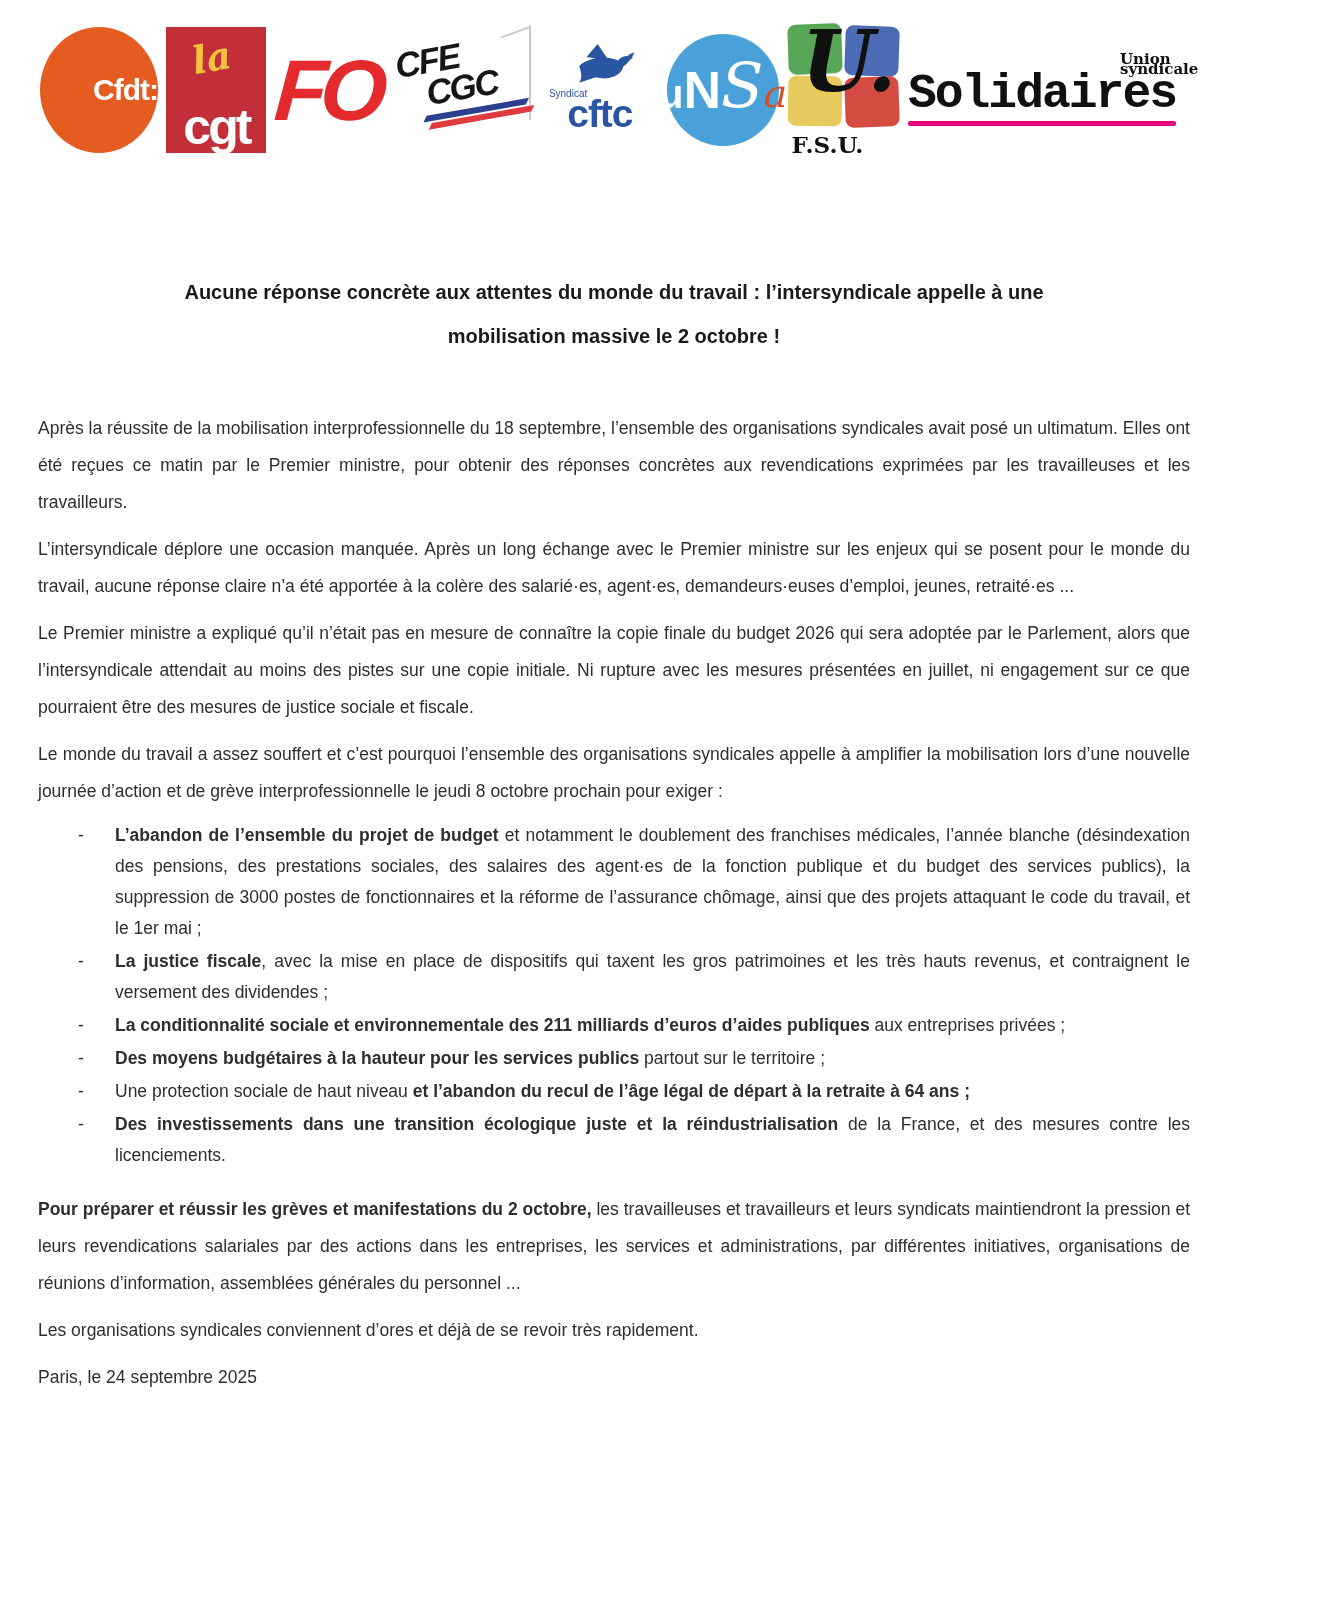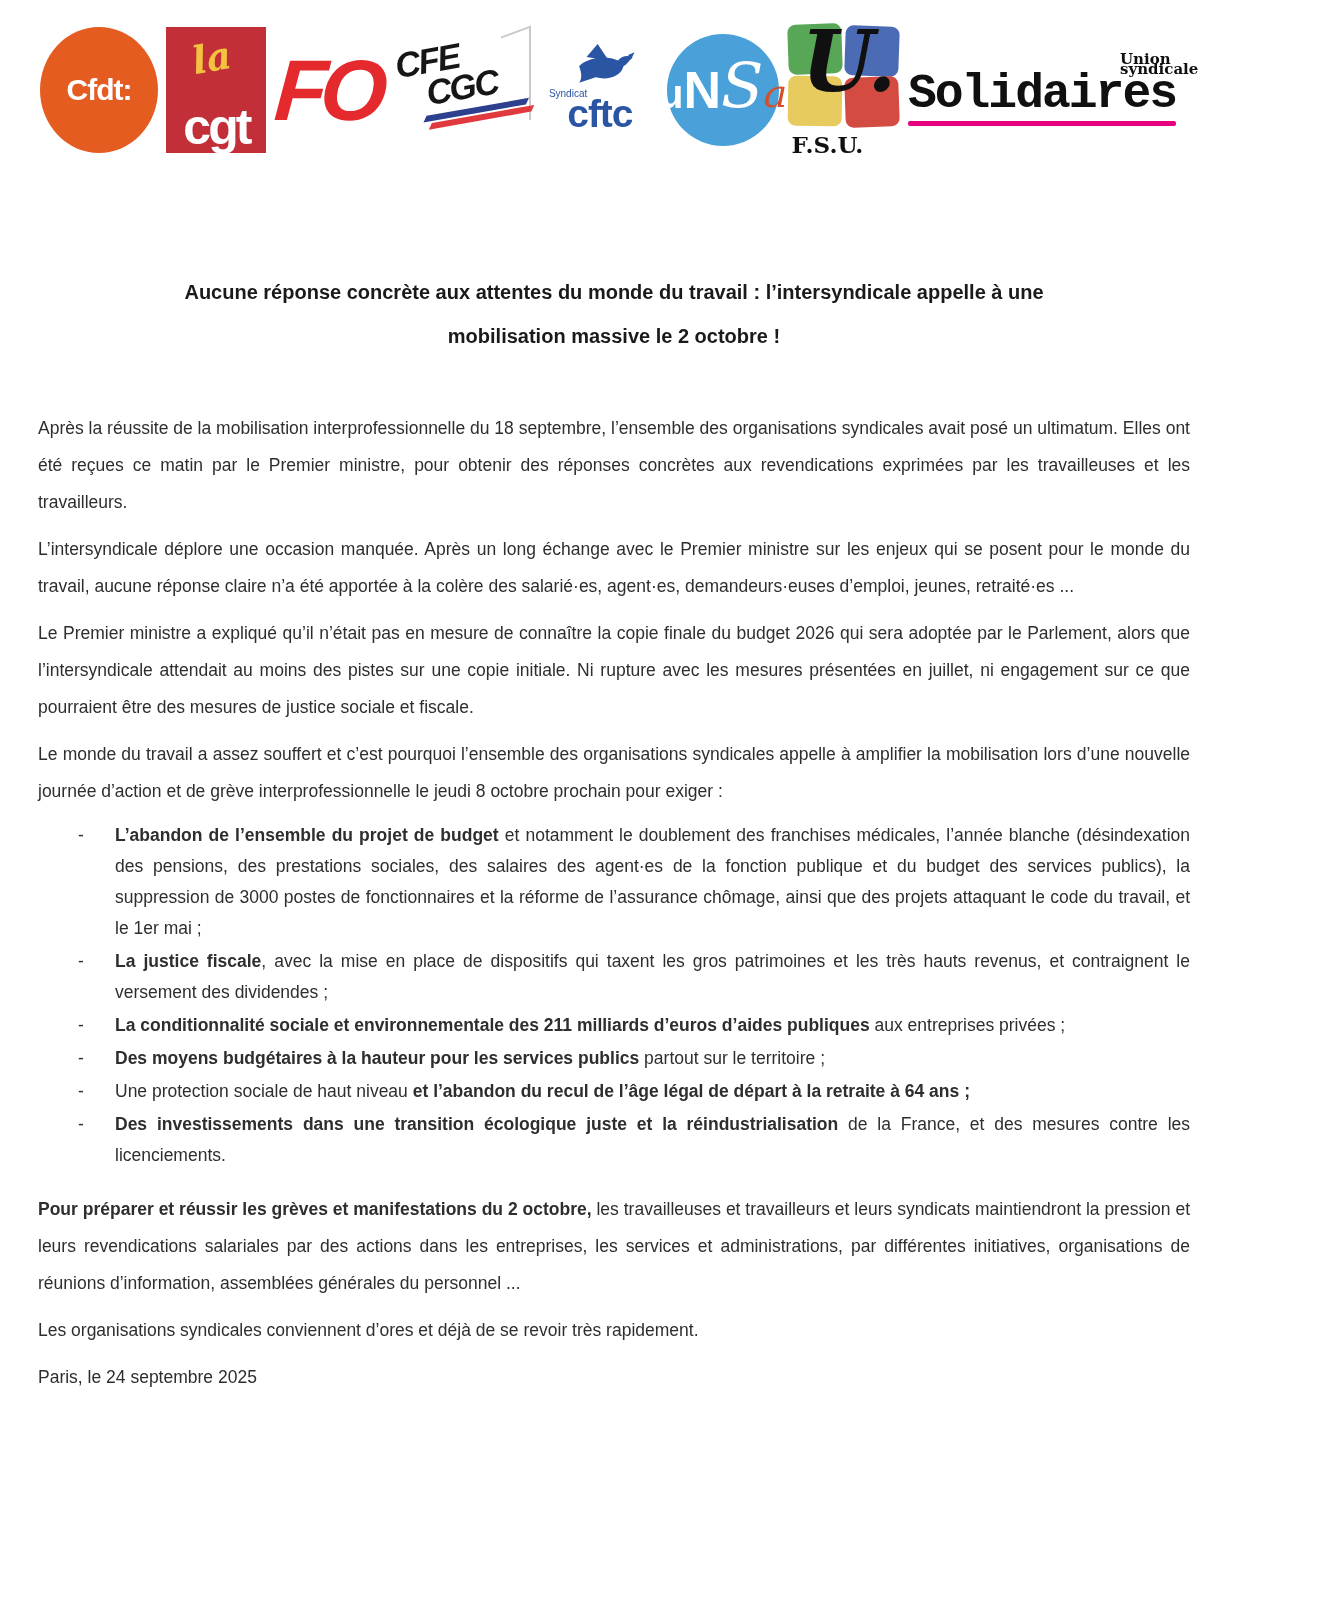--- a/index.html
+++ b/index.html
@@ -15,21 +15,21 @@
   
   .logo-strip {
     display: flex; align-items: center; justify-content: space-between;
     margin: 20px 150px 0 40px; height: 140px;
   }
   .logo { flex: 0 0 auto; }
 
   .logo-cfdt {
     width: 118px; height: 126px; border-radius: 50%;
     background: var(--cfdt-orange);
-    display: flex; align-items: center; justify-content: center;
+    display: flex; align-items: center; justify-content: flex-end;
   }
   .cfdt-label { color: #fff; font-weight: 700; font-size: 30px; letter-spacing: -1px; }
 
   .logo-cgt { position: relative; width: 100px; height: 126px; background: var(--cgt-red); overflow: hidden; }
   .cgt-la {
     position: absolute; top: 8px; left: 26px;
     color: var(--cgt-yellow); font-family: "DejaVu Serif", serif;
     font-style: italic; font-weight: 700; font-size: 38px; transform: rotate(-10deg);
   }
   .cgt-label {

